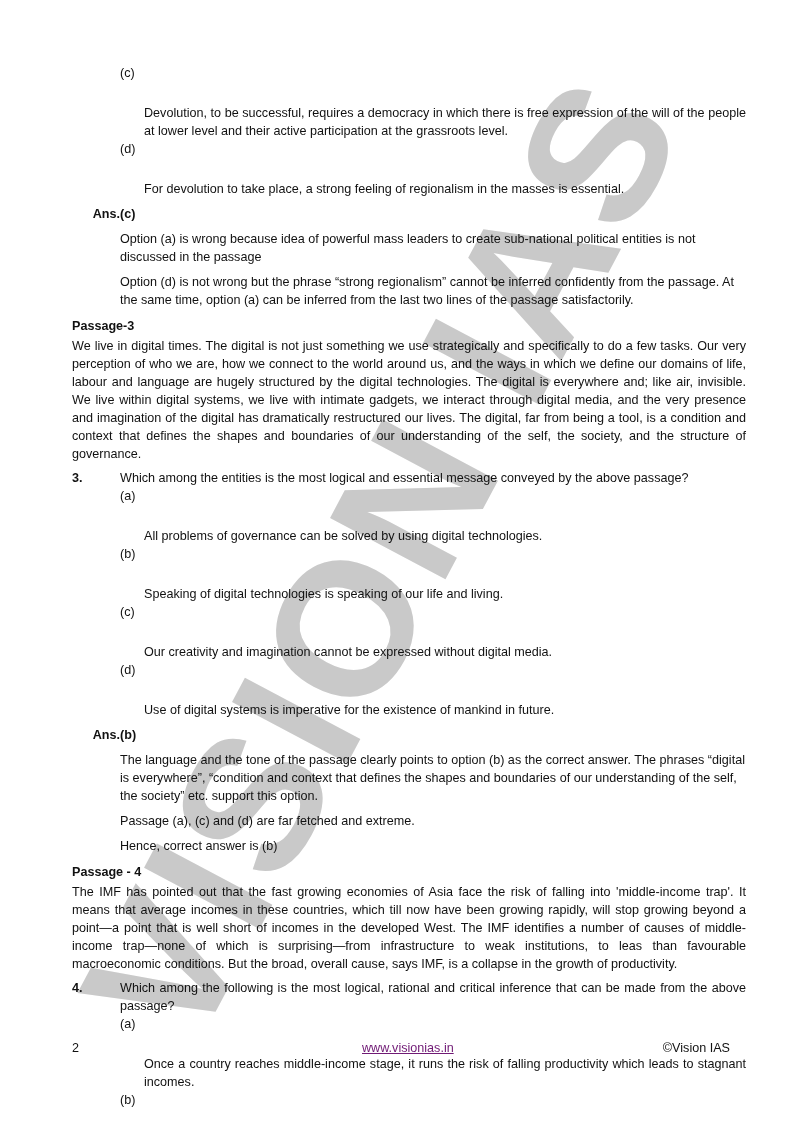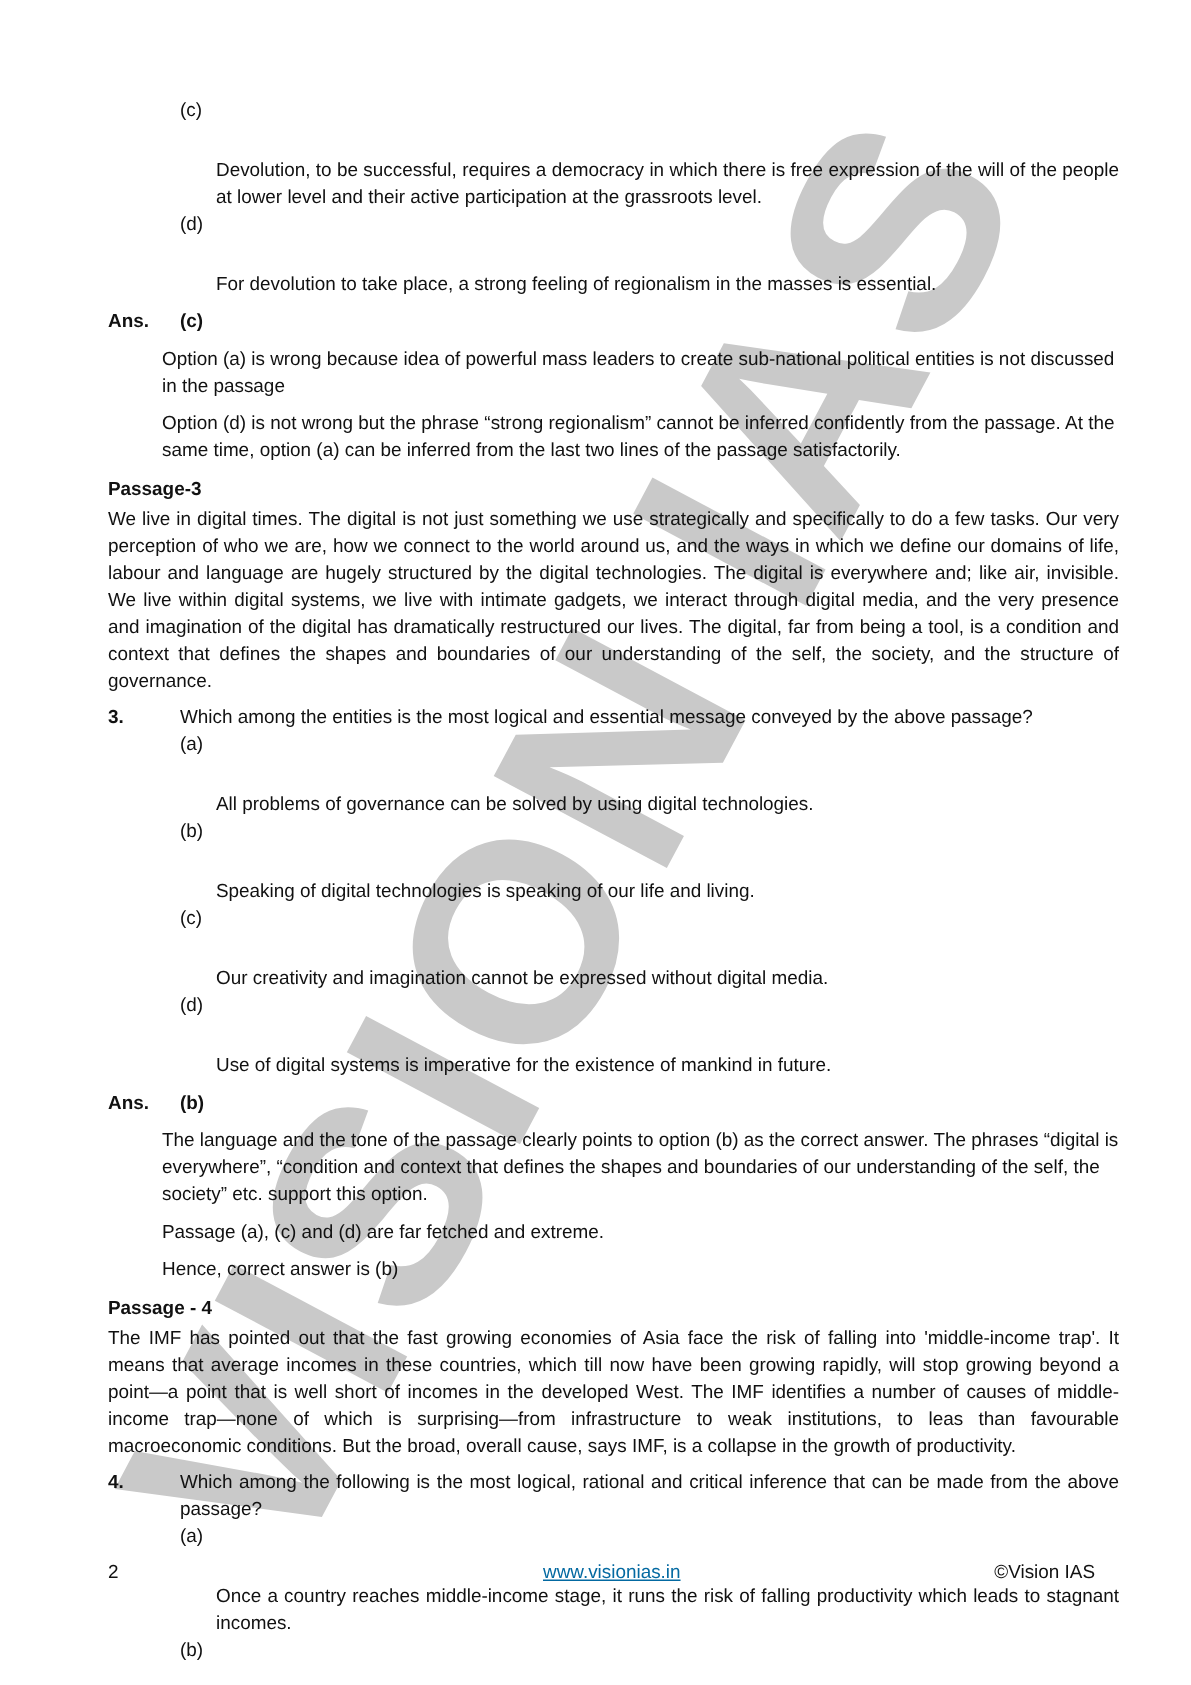--- a/index.html
+++ b/index.html
@@ -10,32 +10,32 @@
                transform: rotate(-62deg); transform-origin: 0 0;
                font-family: "Liberation Sans", sans-serif; font-weight: bold;
                font-size: 190px; letter-spacing: 4px; color: #c9c9c9;
                white-space: nowrap; line-height: 1; z-index: 0; pointer-events: none;
                transform: translate(-40px, 420px) rotate(-62deg); }
   .content { position: absolute; left: 72px; top: 64px; width: 674px; z-index: 1;
              font-size: 12.6px; line-height: 18px; }
   .opt { display: flex; margin-left: 48px; }
   .opt .lbl { width: 24px; flex: none; }
   .opt .txt { flex: 1; text-align: justify; margin-top: 40px; }
-  .ansrow { display: flex; margin-top: 7px; font-weight: bold; }
+  .ansrow { display: flex; margin-top: 7px; font-weight: bold; text-align: right; }
   .ansrow .k { width: 48px; flex: none; }
-  .expl { margin-left: 36px; margin-top: 7px; }
+  .expl { margin-left: 48px; margin-top: 7px; }
   .heading { text-align: left; font-weight: bold; margin-top: 8px; }
   .passage { text-align: justify; margin-top: 2px; }
   .qrow { display: flex; margin-top: 6px; }
   .qrow .num { width: 48px; flex: none; font-weight: bold; }
   .qrow .qtext { flex: 1; text-align: justify; }
   .footer { position: absolute; top: 1041px; left: 72px; width: 658px; height: 18px;
             font-size: 12.6px; z-index: 1; }
   .footer .pg { position: absolute; left: 0; }
-  .footer .link { position: absolute; left: 290px; color: #0369a1; text-decoration: underline; }
+  .footer .link { position: absolute; left: 290px; color: #701a75; text-decoration: underline; }
   .footer .copy { position: absolute; right: 0; }
 </style>
 </head>
 <body>
 
 <div class="page">
   <div class="watermark">VISION IAS</div>
 
   <div class="content">
 

